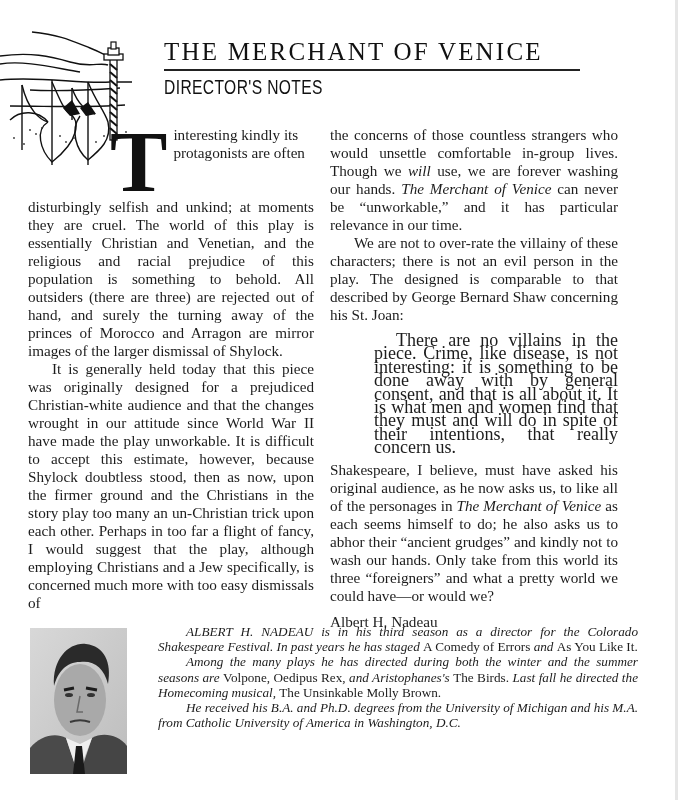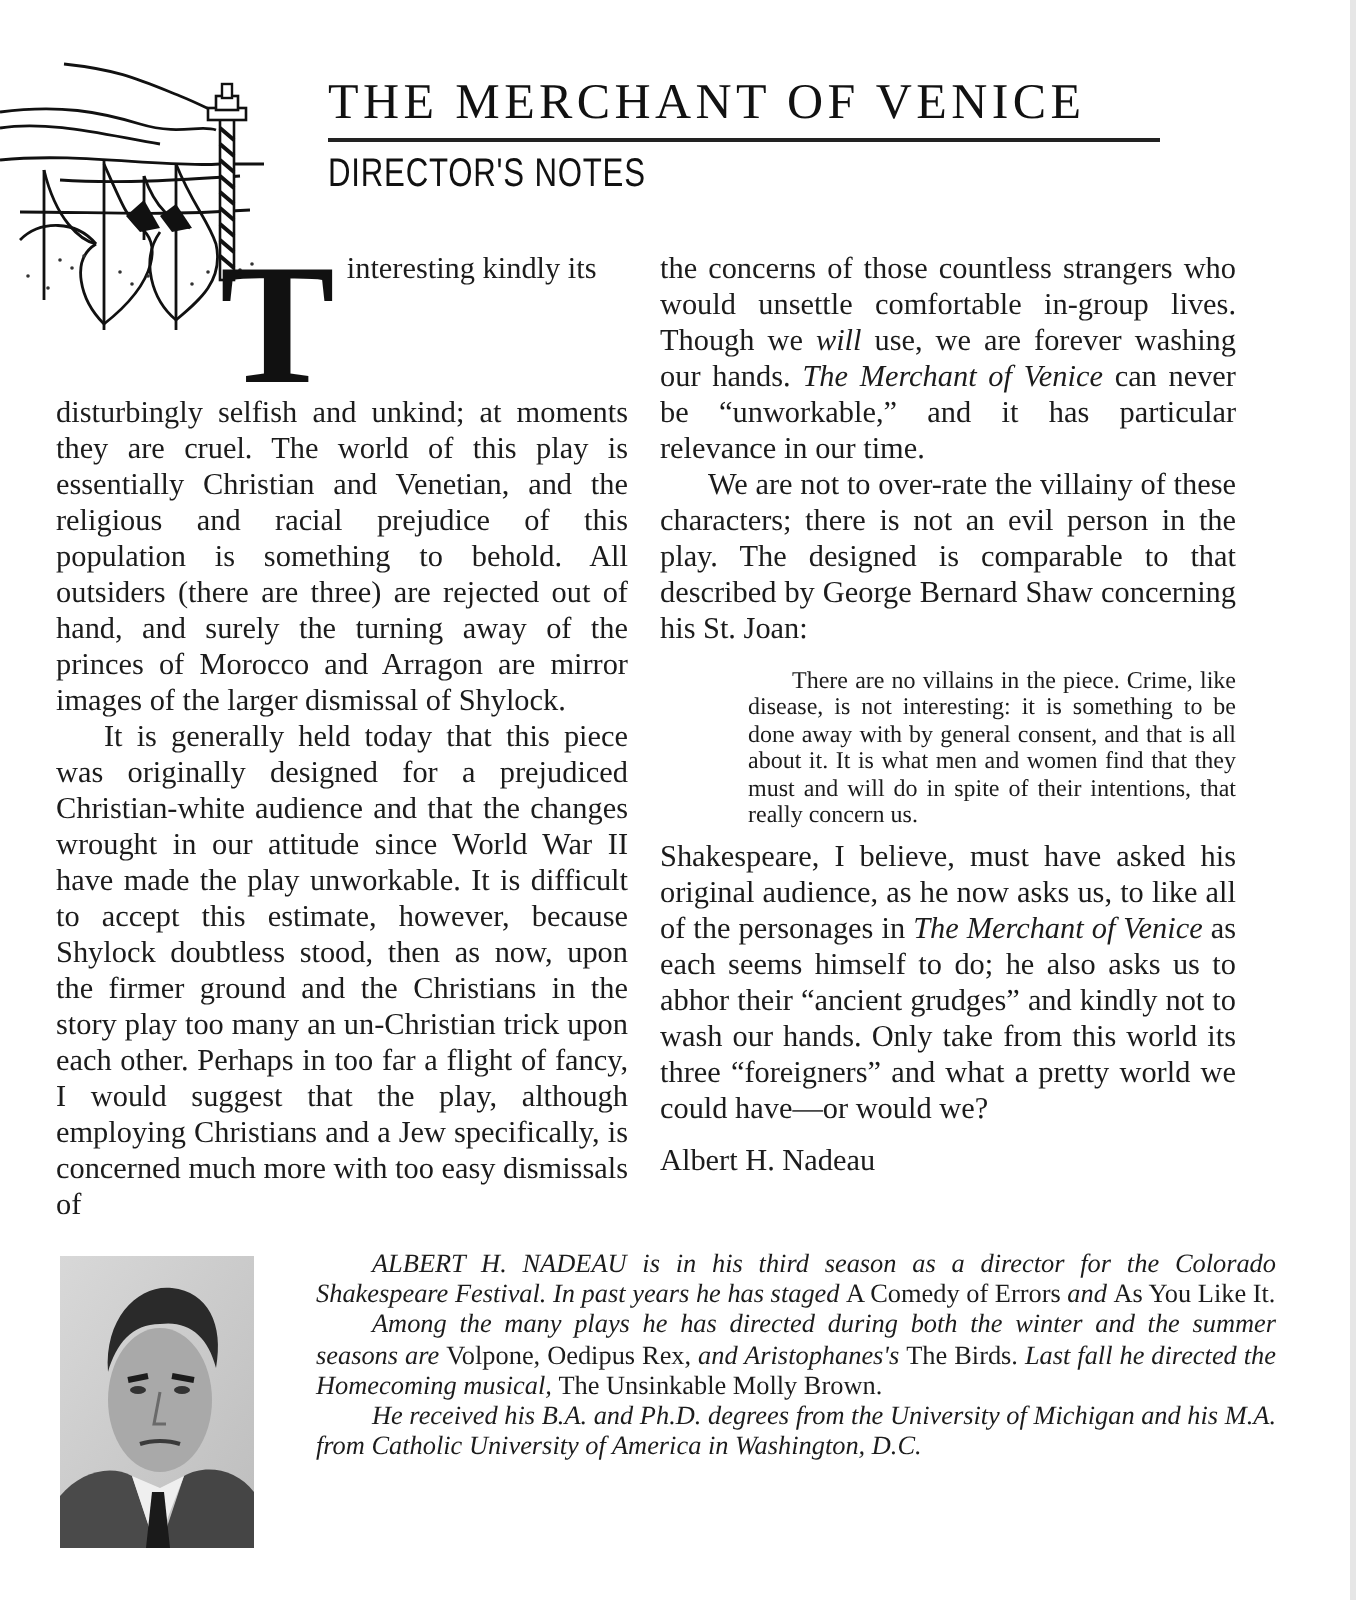--- a/index.html
+++ b/index.html
@@ -27,21 +27,21 @@
   .col-left { left: 28px; top: 126px; width: 286px; }
   .col-right { left: 330px; top: 126px; width: 288px; }
   .dropcap-wrap { height: 72px; }
   .dropcap {
     float: left; font-size: 86px; line-height: 66px; font-weight: bold; margin: 3px 6px 0 82px;
     font-family: "Liberation Serif", serif; color: #111;
   }
   .lead-line { display: block; }
   .upper { letter-spacing: 1px; }
   .quote {
-    margin: 10px 0 6px 0; padding-left: 44px; font-size: 12px; line-height: 13.4px;
+    margin: 10px 0 6px 0; padding-left: 44px; font-size: 18px; line-height: 13.4px;
     text-align: justify; color: #1c1c1c;
   }
   .quote .qfirst { text-indent: 22px; display: block; }
   .signature { margin-top: 8px; padding-right: 2px; }
   .photo {
     position: absolute; left: 30px; top: 628px; width: 97px; height: 146px;
     background: #cfcfcf; overflow: hidden;
   }
   .bio {
     position: absolute; left: 158px; top: 624px; width: 480px;
@@ -101,20 +101,21 @@
 </svg>
 
 <div class="title">THE MERCHANT OF VENICE</div>
 <div class="title-rule"></div>
 <div class="subtitle">DIRECTOR'S NOTES</div>
 
 <div class="col col-left">
   <div class="dropcap-wrap">
     <span class="dropcap">T</span>
     <span class="lead-line">interesting kindly its</span>
+    <span class="lead-line">protagonists are often</span>
   </div>
   <p style="clear:both;">disturbingly selfish and unkind; at moments they are cruel. The world of this play is essentially Christian and Venetian, and the religious and racial prejudice of this population is something to behold. All outsiders (there are three) are rejected out of hand, and surely the turning away of the princes of Morocco and Arragon are mirror images of the larger dismissal of Shylock.</p>
   <p class="indent">It is generally held today that this piece was originally designed for a prejudiced Christian-white audience and that the changes wrought in our attitude since World War II have made the play unworkable. It is difficult to accept this estimate, however, because Shylock doubtless stood, then as now, upon the firmer ground and the Christians in the story play too many an un-Christian trick upon each other. Perhaps in too far a flight of fancy, I would suggest that the play, although employing Christians and a Jew specifically, is concerned much more with too easy dismissals of</p>
 </div>
 
 <div class="col col-right">
   <p><span>the concerns of those countless strangers who would unsettle comfortable in-group lives. Though we </span><i>will</i><span> use, we are forever washing our hands. </span><i>The Merchant of Venice</i><span> can never be “unworkable,” and it has particular relevance in our time.</span></p>
   <p class="indent">We are not to over-rate the villainy of these characters; there is not an evil person in the play. The designed is comparable to that described by George Bernard Shaw concerning his St. Joan:</p>
   <div class="quote">
       <span class="qfirst">There are no villains in the piece. Crime, like disease, is not interesting: it is something to be done away with by general consent, and that is all about it. It is what men and women find that they must and will do in spite of their intentions, that really concern us.</span>

